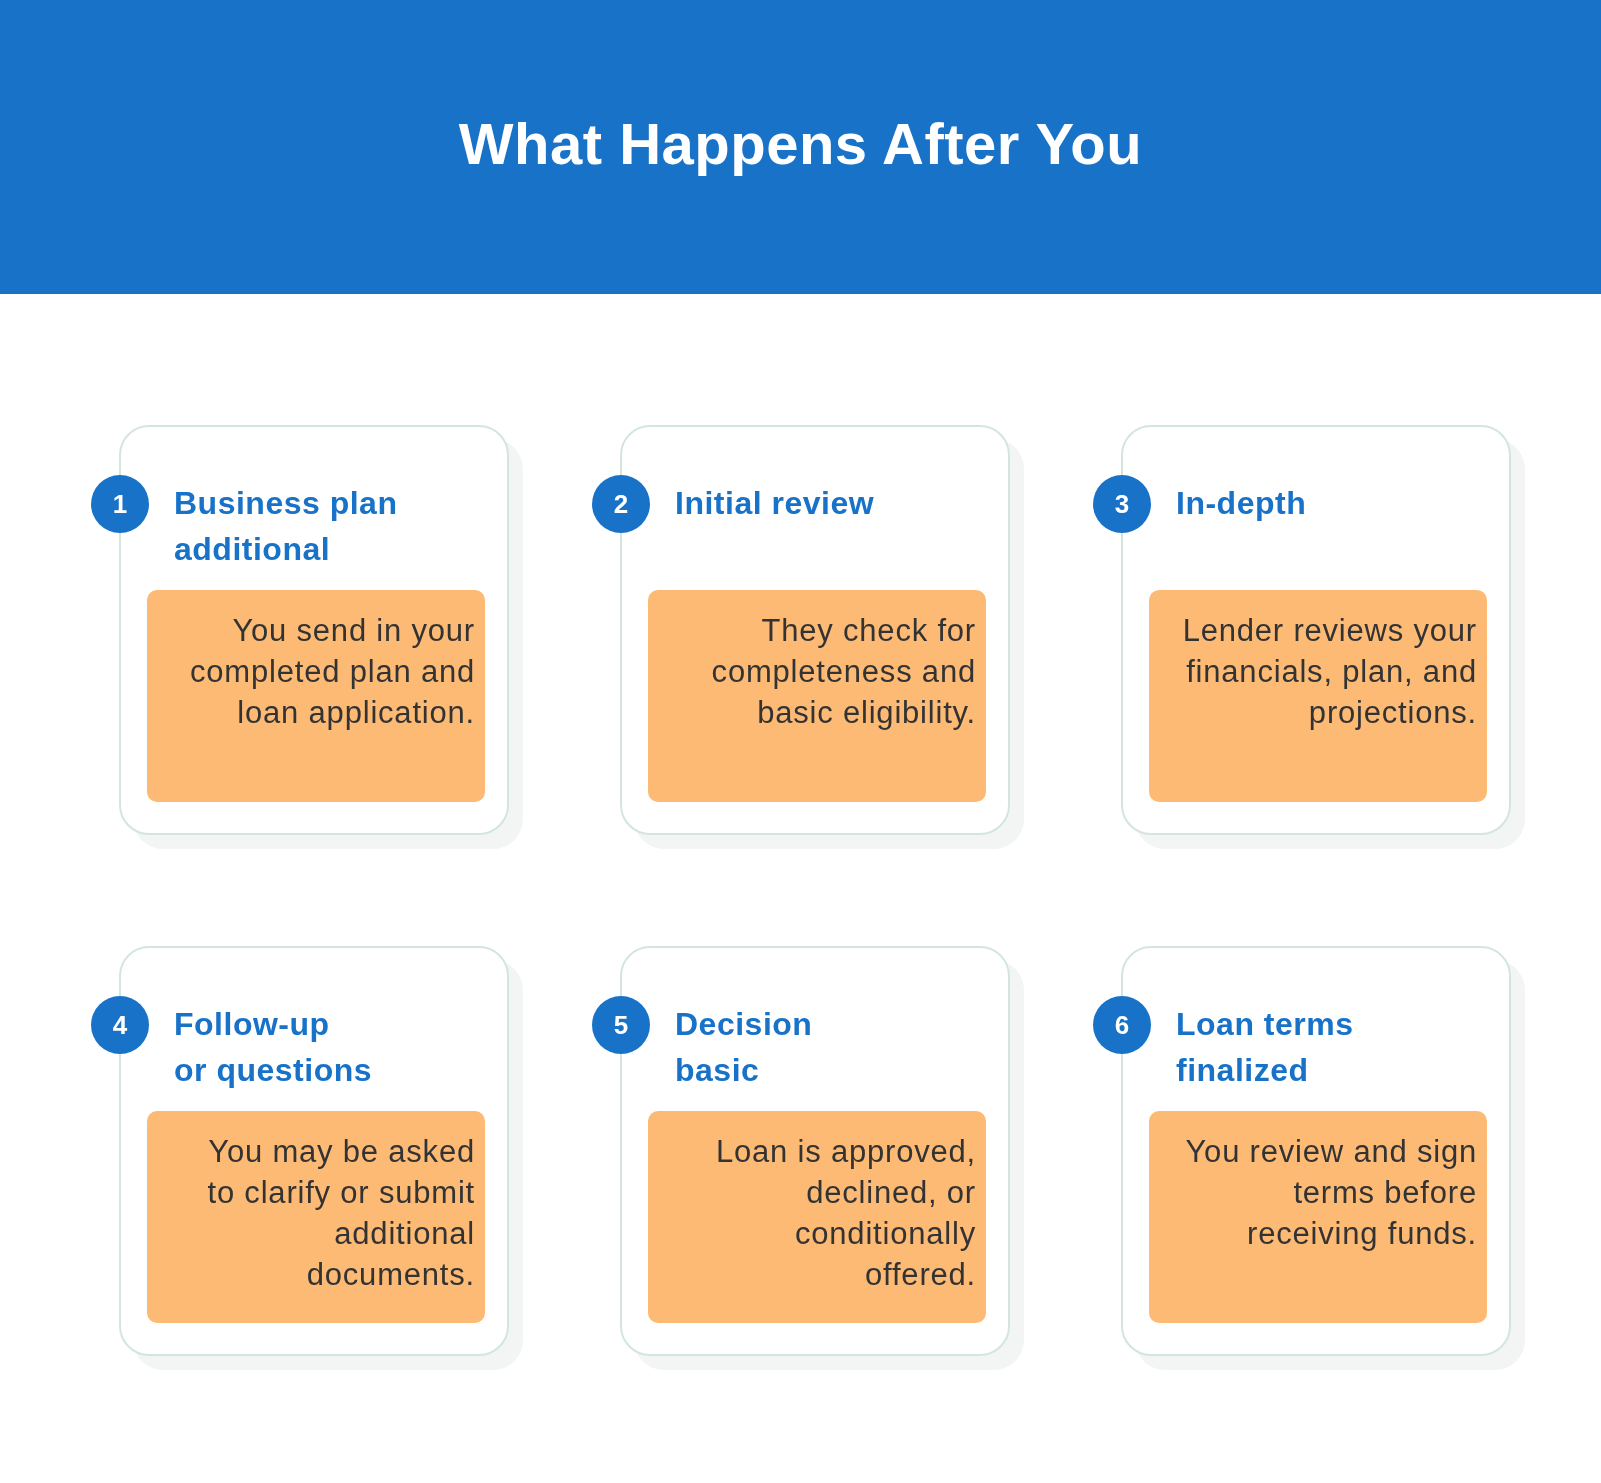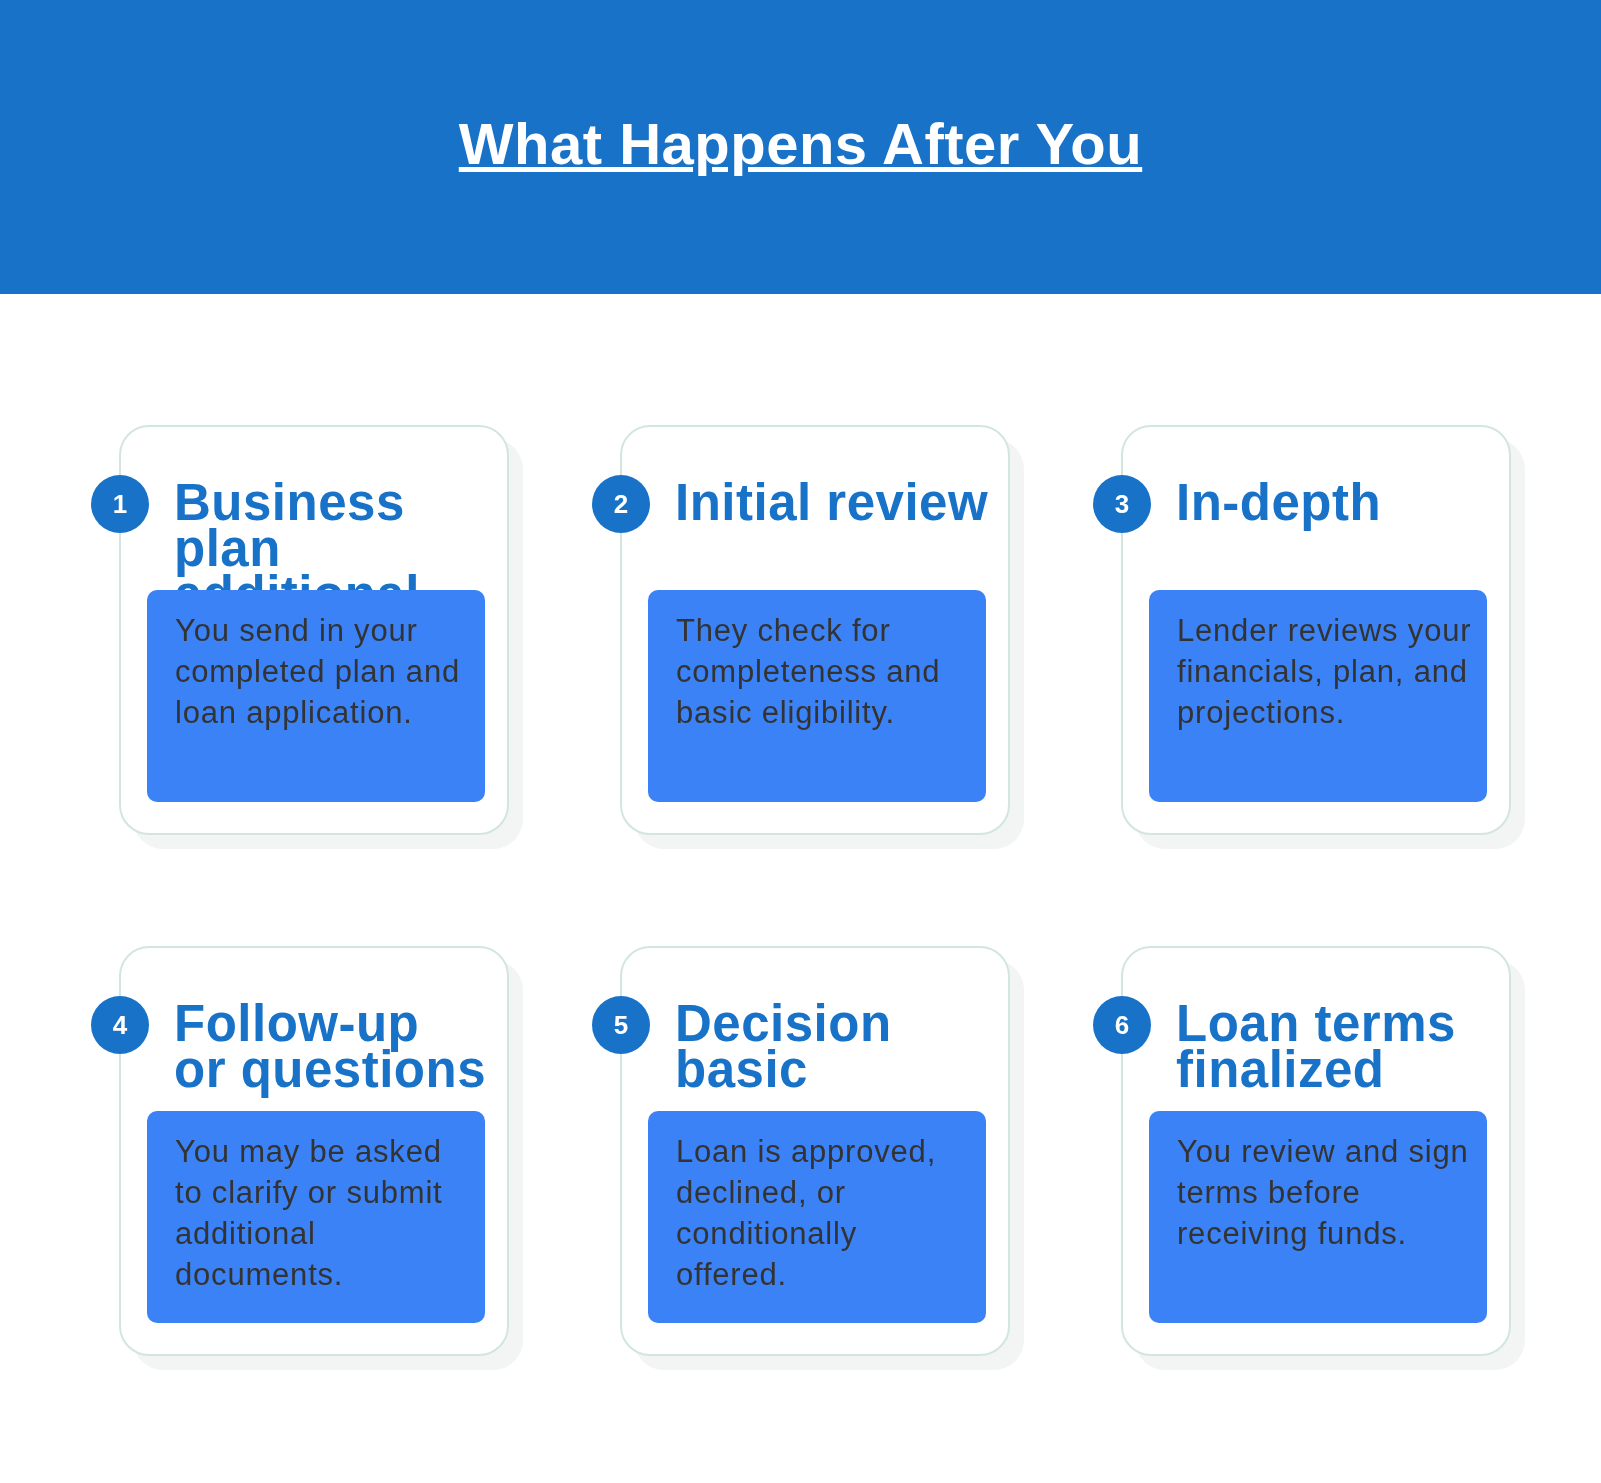--- a/index.html
+++ b/index.html
@@ -10,45 +10,44 @@
     }
     .header {
       position: absolute; left: 0; top: 0; width: 1601px; height: 294px;
       background: #1872c8;
       display: flex; align-items: center; justify-content: center;
     }
     .header-title {
       color: #ffffff; text-align: center; font-weight: bold;
       font-size: 58px; line-height: 76px; letter-spacing: 0.5px;
       margin-top: -6px;
-      text-decoration: underline;
     }
     .card-wrap { position: absolute; width: 390px; height: 410px; }
     .card-shadow {
       position: absolute; left: 14px; top: 14px; width: 390px; height: 410px;
       background: #f2f5f4; border-radius: 30px;
     }
     .card {
       position: absolute; left: 0; top: 0; width: 386px; height: 406px;
       background: #ffffff; border: 2px solid #d3e6dd; border-radius: 30px;
     }
     .badge {
       position: absolute; left: -30px; top: 48px; width: 58px; height: 58px;
       border-radius: 50%; background: #1872c8; color: #ffffff;
       font-weight: bold; font-size: 26px;
       display: flex; align-items: center; justify-content: center;
     }
     .card-title {
       position: absolute; left: 53px; top: 53px; width: 320px;
-      color: #1872c8; font-weight: bold; font-size: 51px; line-height: 46px;
+      color: #1872c8; font-weight: bold; font-size: 32px; line-height: 46px;
       letter-spacing: 0.5px;
     }
     .card-body {
       position: absolute; left: 26px; top: 163px; width: 338px; height: 212px;
-      background: #3b82f6; border-radius: 10px;
+      background: #fdba74; border-radius: 10px; text-align: right;
     }
     .card-text {
       position: absolute; left: 28px; top: 20px; width: 300px;
       color: #333333; font-size: 31px; line-height: 41px; letter-spacing: 0.8px;
     }
   </style>
 </head>
 <body>
 
 <div class="header">

